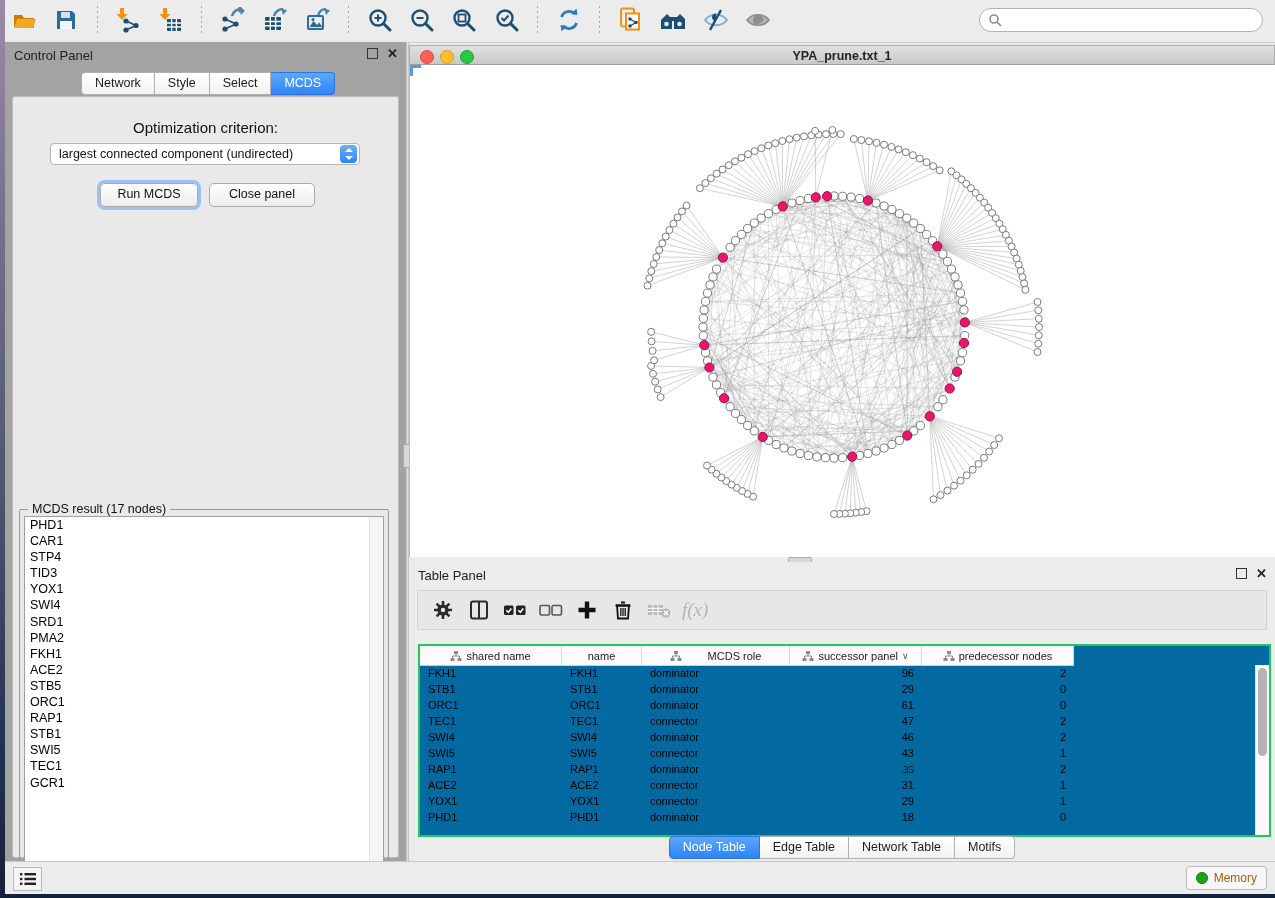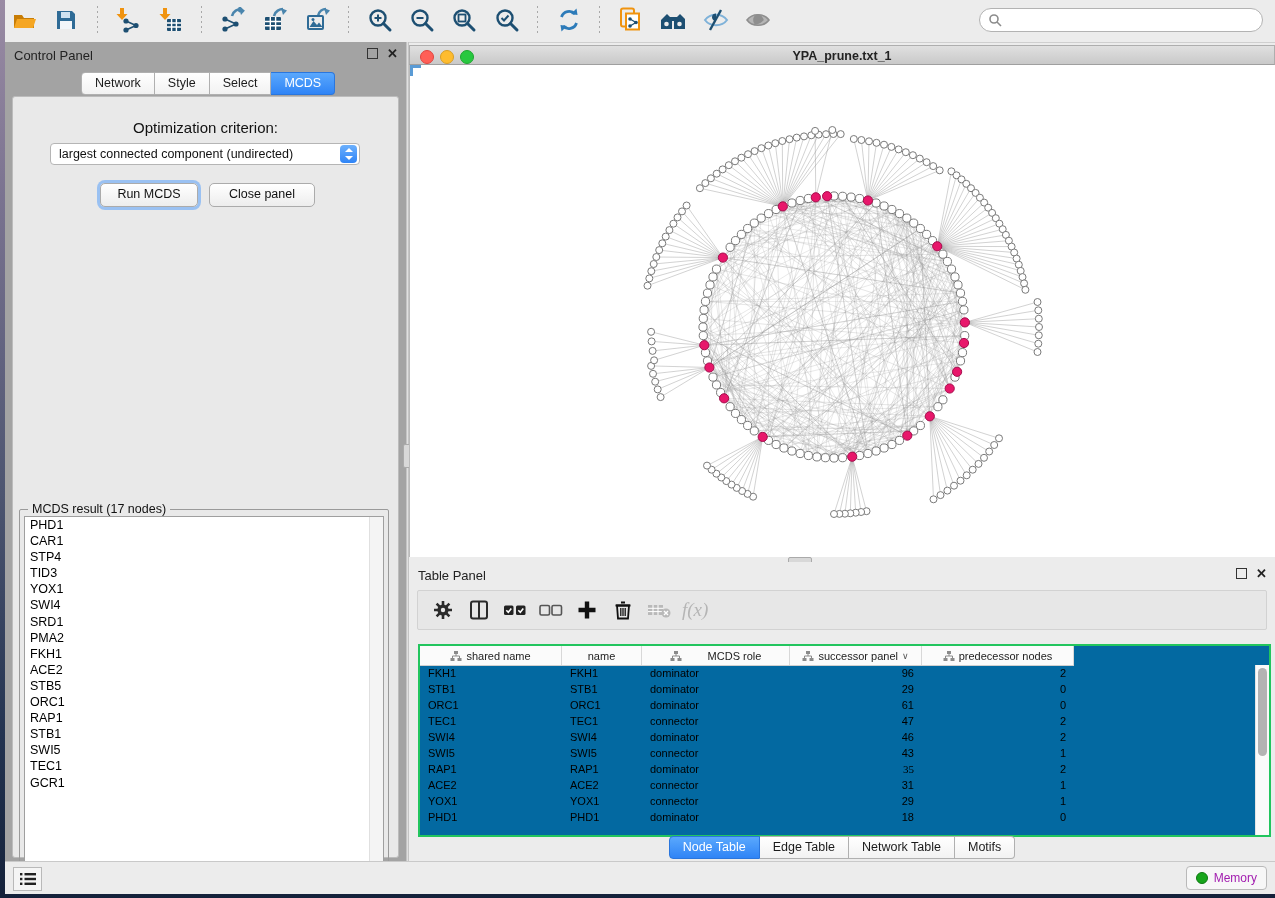--- a/index.html
+++ b/index.html
@@ -81,21 +81,21 @@
   .td{font-size:11px;color:#000;box-sizing:border-box;padding:0 8px;white-space:nowrap;overflow:hidden;}
   .td.num{text-align:right;}
   #table-scroll{position:absolute;right:0;top:19px;width:13px;bottom:0;background:#fafafa;border-left:1px solid #e4e4e4;}
   #table-thumb{position:absolute;left:2px;top:3px;width:9px;height:88px;background:#b3b3b3;border-radius:5px;}
 
   #tp-tabs{position:absolute;left:0;top:274px;width:100%;display:flex;justify-content:center;}
 
   
   #status-bar{left:0;top:861px;width:1270px;height:32px;background:#ececec;border-top:1px solid #c9c9c9;}
   #list-btn{position:absolute;left:8px;top:5px;width:27px;height:22px;background:#f5f5f5;border:1px solid #b9b9b9;display:flex;align-items:center;justify-content:center;}
-  #memory-btn{position:absolute;right:8px;top:4px;height:22px;padding:0 9px;background:#f7f7f7;border:1px solid #b9b9b9;border-radius:4px;display:flex;align-items:center;gap:6px;font-size:12px;color:#a21caf;}
+  #memory-btn{position:absolute;right:8px;top:4px;height:22px;padding:0 9px;background:#f7f7f7;border:1px solid #b9b9b9;border-radius:4px;display:flex;align-items:center;gap:6px;font-size:12px;color:#a16207;}
   .dot{width:10px;height:10px;border-radius:50%;}
 </style>
 </head>
 <body>
 
 <div id="window">
 
   <div id="main-toolbar" class="abs">
     <span class="tbtn">
       <svg width="26" height="26" viewBox="0 0 26 26">

